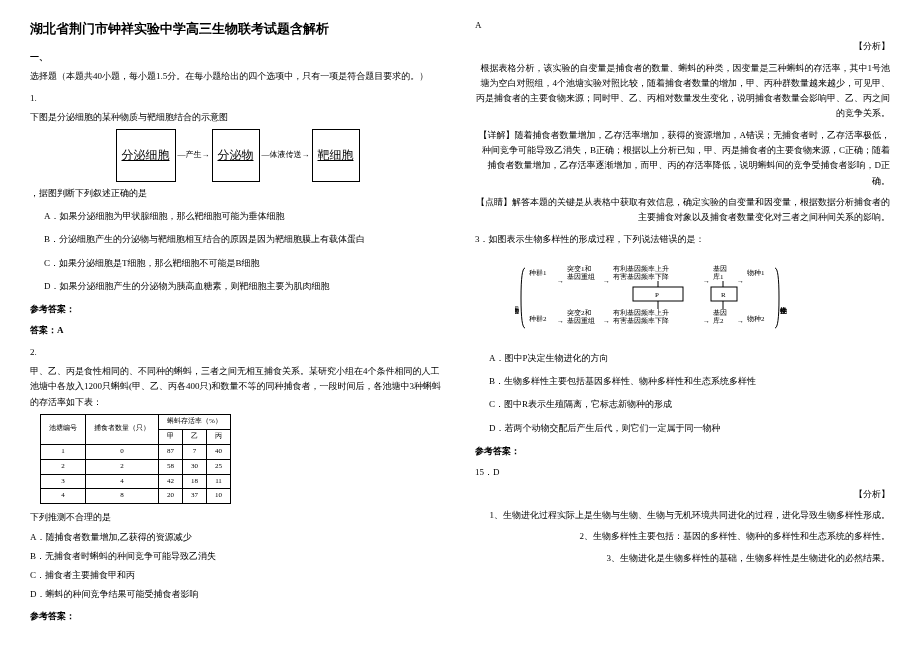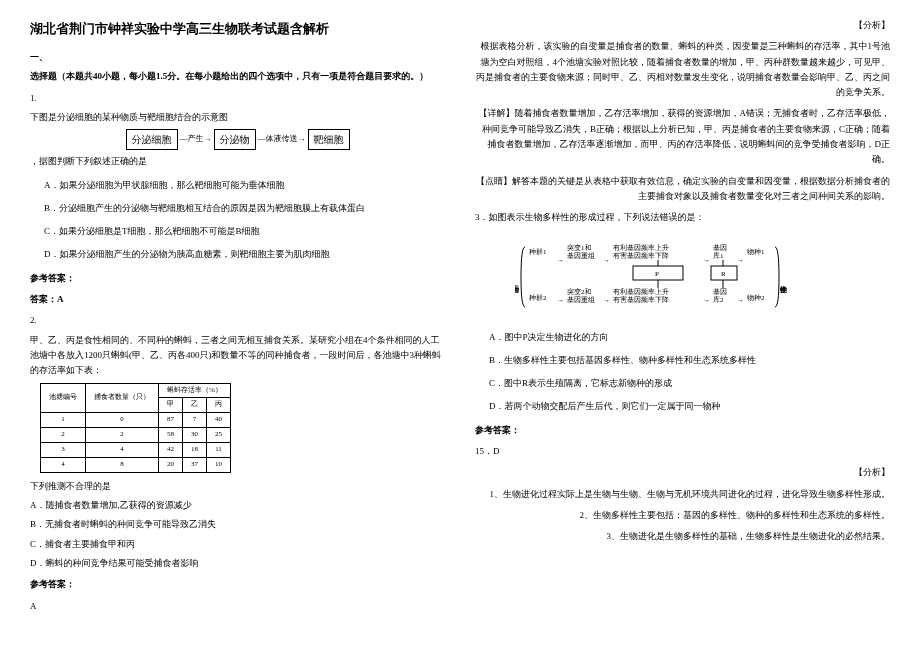--- a/index.html
+++ b/index.html
@@ -16,30 +16,31 @@
     column-fill: auto;
     line-height: 1.7;
   }
   h1 {
     font-size: 13px;
     font-weight: bold;
     margin-bottom: 10px;
     font-family: "SimHei", sans-serif;
   }
   .sect { font-weight: bold; margin: 6px 0 2px; }
-  .sub { font-weight: bold; margin-bottom: 6px; }
+  .sub { font-weight: normal; margin-bottom: 6px; }
   p { margin: 4px 0; }
   .opt { margin: 8px 0 8px 14px; }
   .ans { font-weight: bold; margin: 6px 0; }
   .flowbox {
     display: inline-block;
     border: 1px solid #000;
-    padding: 1px 5px;
-    font-size: 10px;
+    padding: 15px 5px;
+    font-size: 12px;
     vertical-align: middle;
+    text-decoration: underline;
   }
   .arrow { font-size: 8px; text-align: center; }
   .flow { text-align: center; margin: 4px 0; font-size: 8px; }
   table.data { border-collapse: collapse; margin: 4px 0 6px 10px; font-size: 7px; }
   table.data td, table.data th { border: 1px solid #000; padding: 1px 8px; text-align: center; }
   .diagram { margin: 6px 0 6px 40px; }
   .diagram svg { display: block; }
   .analysis { margin: 6px 0; text-align: right; }
 </style>
 </head>

